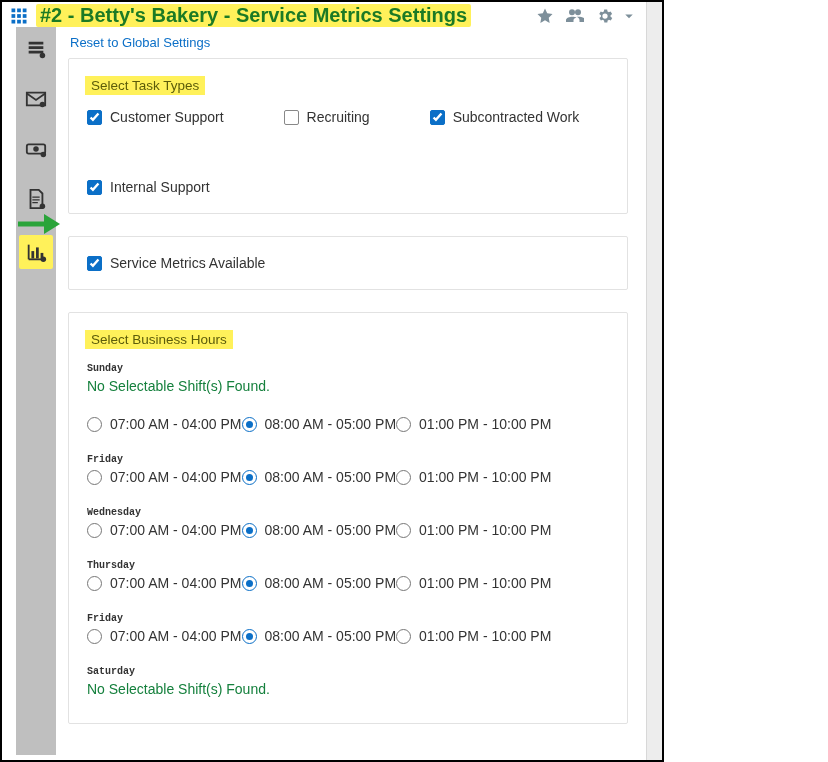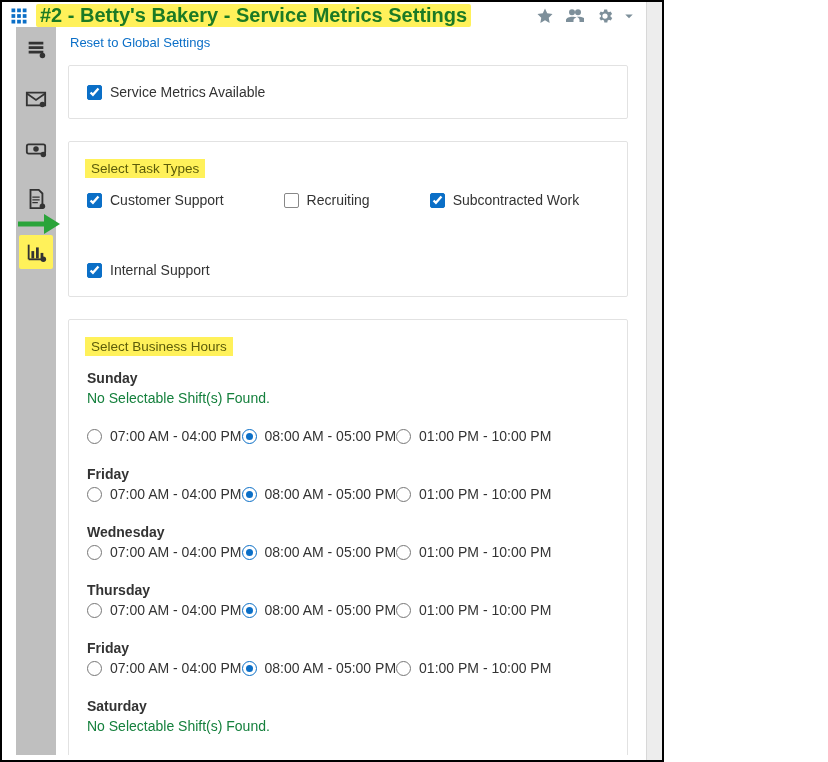--- a/index.html
+++ b/index.html
@@ -98,21 +98,21 @@
   }
 
   .content {
     flex: 1;
     padding: 4px 18px 0 12px;
     overflow: auto;
   }
   .reset-link {
     color: #0b6fc7;
     font-size: 13px;
-    margin: 4px 0 15px 2px;
+    margin: 4px 0 8px 2px;
     cursor: pointer;
     display: inline-block;
   }
 
   .panel {
     border: 1px solid #e2e2e2;
     border-radius: 2px;
     background: #fff;
     margin-bottom: 22px;
     padding: 18px 18px;
@@ -137,21 +137,21 @@
     border: 1.5px solid #0b6fc7;
     display: inline-flex; align-items: center; justify-content: center;
     border-radius: 2px;
     cursor: pointer;
   }
   .chk.checked { background: #0b6fc7; }
   .chk.unchecked { border-color: #888; }
   .chk svg { width: 11px; height: 11px; stroke: #fff; stroke-width: 3; fill: none; }
 
   .day-block { margin-bottom: 22px; }
-  .day-name { font-weight: 700; margin-bottom: 4px; font-size: 14px; }
+  .day-name { font-weight: 700; margin-bottom: 4px; font-size: 10px; font-family: Liberation Mono, monospace; }
   .no-shift { color: #15803d; }
   .shift-row { display: flex; flex-wrap: wrap; }
   .shift-opt {
     display: flex; align-items: center; gap: 8px;
     font-size: 14px; color: #333;
   }
   .radio {
     width: 15px; height: 15px;
     border: 1.5px solid #777;
     border-radius: 50%;
@@ -256,31 +256,20 @@
               <rect x="17" y="13" width="3" height="6" fill="#333"></rect>
               <circle cx="20" cy="20" r="3" fill="#333"></circle>
             </svg>
         </span>
       </div>
 
       <div class="content">
         <a class="reset-link">Reset to Global Settings</a>
 
         <div class="panel">
-          <div class="check-item">
-            <span class="chk checked">
-              <svg viewBox="0 0 14 14">
-                  <path d="M2 7l3 3 7-8"></path>
-                </svg>
-            </span>
-            <span>Service Metrics Available</span>
-          </div>
-        </div>
-
-        <div class="panel">
           <div class="panel-heading">Select Task Types</div>
           <div class="check-row" id="task-type-container">
               <div style="display: flex; gap: 60px; flex-wrap: wrap; width: 100%;">
                 <div class="check-item">
                   <span class="chk checked">
                     <svg viewBox="0 0 14 14">
                       <path d="M2 7l3 3 7-8"></path>
                     </svg>
                   </span>
                   <span>Customer Support</span>
@@ -304,20 +293,31 @@
                     <svg viewBox="0 0 14 14">
                       <path d="M2 7l3 3 7-8"></path>
                     </svg>
                   </span>
                   <span>Internal Support</span>
                 </div>
               </div>
             </div>
         </div>
 
+        <div class="panel">
+          <div class="check-item">
+            <span class="chk checked">
+              <svg viewBox="0 0 14 14">
+                  <path d="M2 7l3 3 7-8"></path>
+                </svg>
+            </span>
+            <span>Service Metrics Available</span>
+          </div>
+        </div>
+
         <div class="panel" style="padding-bottom:4px">
           <div class="panel-heading">Select Business Hours</div>
           <div id="days-container">
               <div class="day-block">
                 <div class="day-name">Sunday</div>
                 <div class="no-shift">No Selectable Shift(s) Found.</div>
               </div>
               <div class="day-block">
                 <div class="shift-row">
                   <div class="shift-opt">

